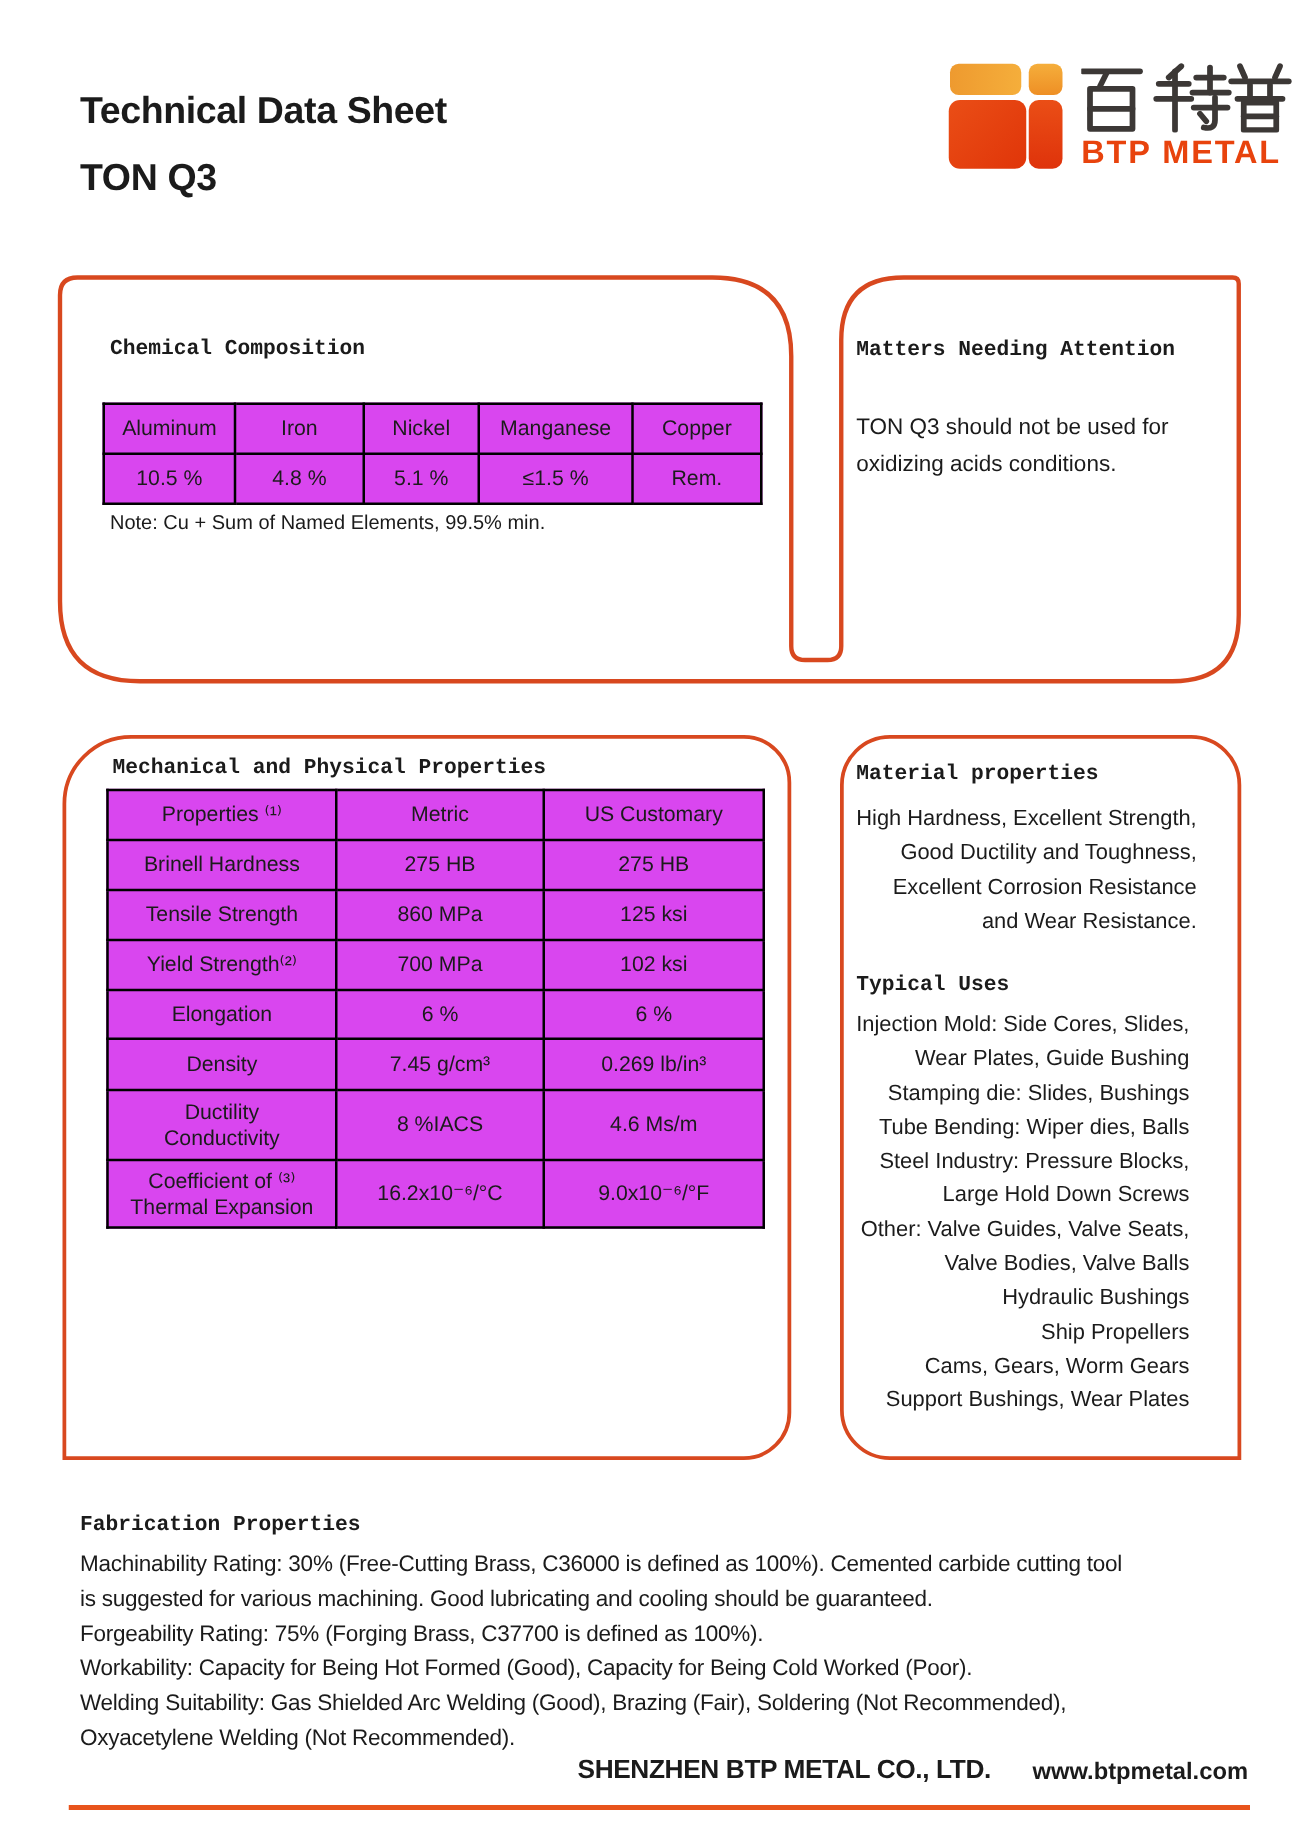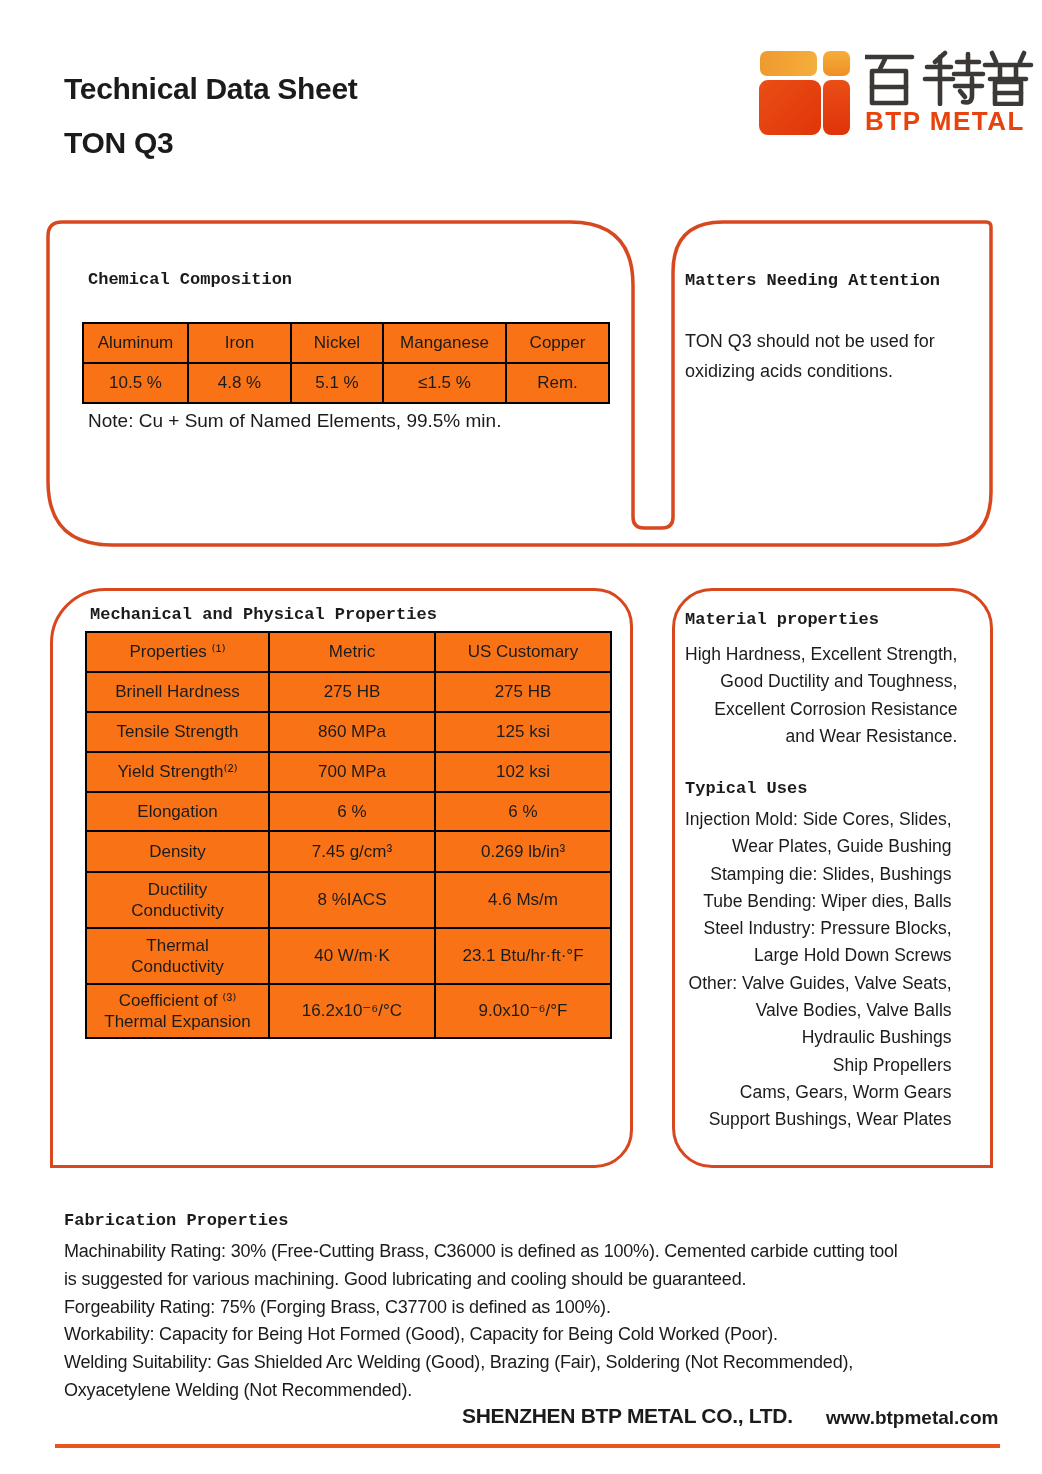--- a/index.html
+++ b/index.html
@@ -10,27 +10,27 @@
   .abs{position:absolute;}
   .title{font-size:30px;font-weight:bold;letter-spacing:-0.3px;}
   .heading{font-size:17px;font-weight:bold;font-family:Liberation Mono, monospace;}
   .lines{white-space:pre-wrap;}
   
   .mark-piece{position:absolute;}
   .brand-text{font-size:26px;font-weight:800;color:#E8430D;letter-spacing:1.5px;}
   
   .panel2{position:absolute;border:3.5px solid #D8481F;background:#ffffff;box-sizing:border-box;}
   
-  table.sheet{border-collapse:collapse;table-layout:fixed;background:#f97316;}
+  table.sheet{border-collapse:collapse;table-layout:fixed;background:#d946ef;}
   table.sheet td,table.sheet th{
     border:2px solid #000;font-size:17px;font-weight:normal;text-align:center;vertical-align:middle;
     line-height:1.25;padding:2px 4px;box-sizing:border-box;
   }
   table.mech td:first-child{padding:2px 14px;}
-  .note-text{font-size:19px;}
+  .note-text{font-size:16px;}
   .body-text{font-size:17.5px;line-height:27.3px;text-align:right;}
   .foot-line{font-size:17.5px;line-height:27.6px;}
   .fab-text{font-size:18px;line-height:27.8px;letter-spacing:-0.2px;}
   .footer-company{font-size:21px;font-weight:bold;letter-spacing:-0.3px;}
   .footer-site{font-size:19px;font-weight:bold;}
   .bottom-rule{position:absolute;background:#E8541C;}
 </style>
 </head>
 <body>
 
@@ -173,25 +173,20 @@
     <tr style="height:41px;">
       <td>Density</td>
       <td>7.45 g/cm³</td>
       <td>0.269 lb/in³</td>
     </tr>
     <tr style="height:56px;">
       <td>Ductility Conductivity</td>
       <td>8 %IACS</td>
       <td>4.6 Ms/m</td>
     </tr>
-    <tr style="height:56px;">
-      <td>Thermal Conductivity</td>
-      <td>40 W/m·K</td>
-      <td>23.1 Btu/hr·ft·°F</td>
-    </tr>
     <tr style="height:54px;">
       <td>Coefficient of ⁽³⁾ Thermal Expansion</td>
       <td>16.2x10⁻⁶/°C</td>
       <td>9.0x10⁻⁶/°F</td>
     </tr>
   </tbody>
     </table>
 
 
   <div class="abs heading" style="left:685px;top:610px;">Material properties</div>

